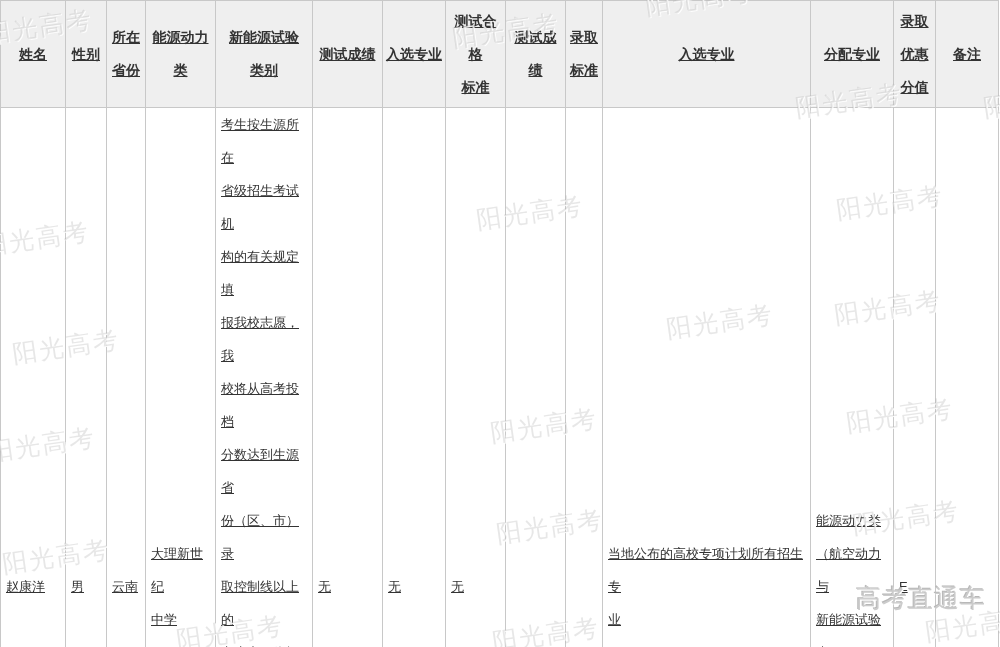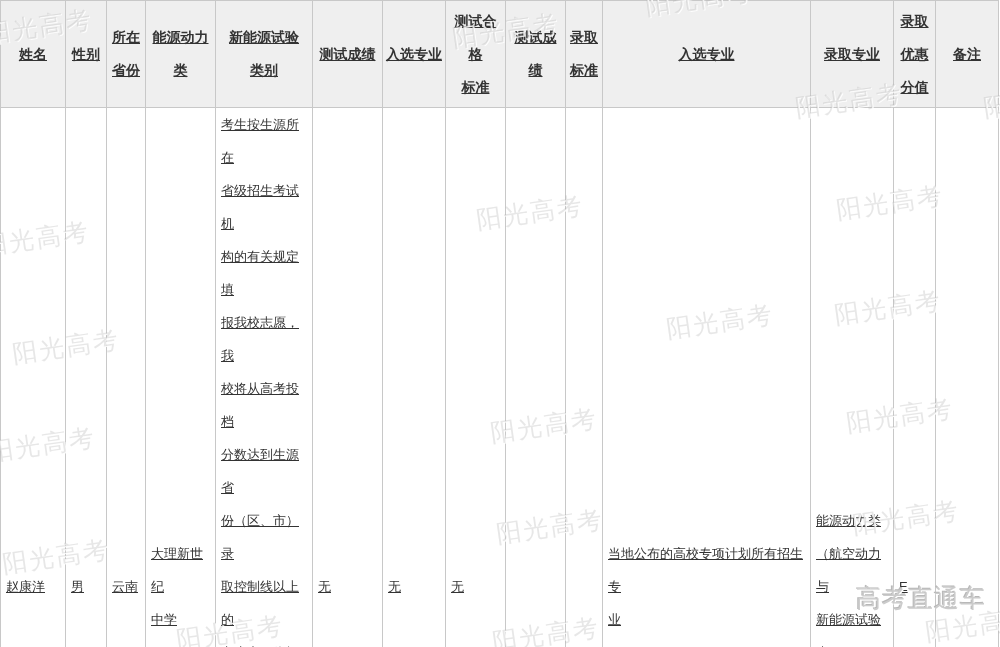--- a/index.html
+++ b/index.html
@@ -97,21 +97,21 @@
         <th>新能源试验
 类别</th>
         <th>测试成绩</th>
         <th>入选专业</th>
         <th>测试合格
 标准</th>
         <th>测试成绩</th>
         <th>录取
 标准</th>
         <th>入选专业</th>
-        <th>录取专业</th>
+        <th>分配专业</th>
         <th>录取
 优惠
 分值</th>
         <th>备注</th>
       </tr>
     </thead>
     <tbody>
       <tr>
         <td>赵康洋</td>
         <td>男</td>

